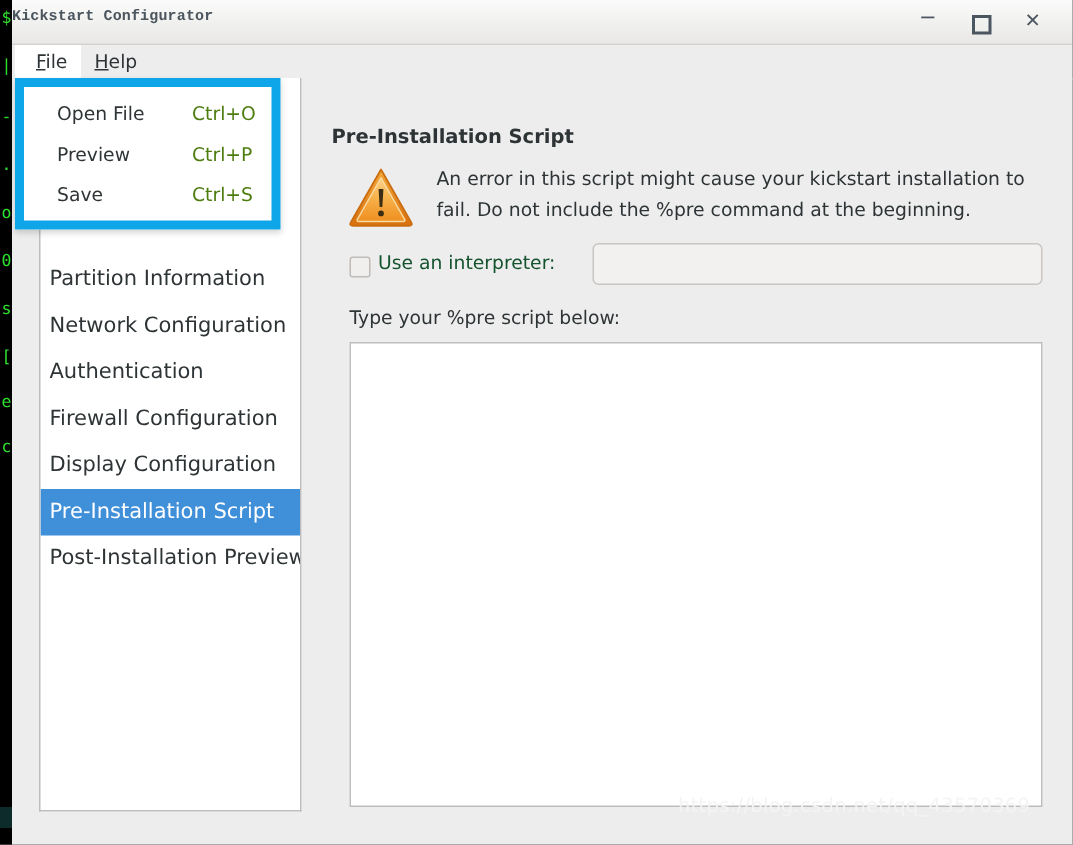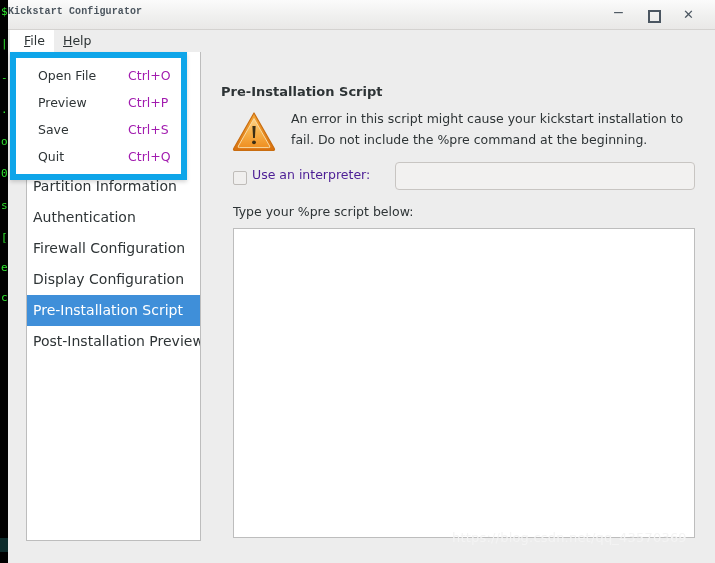--- a/index.html
+++ b/index.html
@@ -122,21 +122,21 @@
   }
   .menu-item {
     position: relative;
     height: 27px;
     line-height: 27px;
     font-size: 12.5px;
     color: #2e3436;
     cursor: default;
   }
   .menu-item .mlabel { position: absolute; left: 22px; }
-  .menu-item .maccel { position: absolute; left: 112px; color: #a21caf; }
+  .menu-item .maccel { position: absolute; left: 112px; color: #4d7c0f; }
 
   
   #content {
     position: absolute;
     left: 0; top: 52px;
     width: 707px;
     height: 511px;
     background: #ededed;
   }
 
@@ -214,21 +214,21 @@
     width: 12px; height: 12px;
     background: #f0efee;
     border: 1px solid #bfbcb9;
     border-radius: 2px;
     cursor: default;
   }
   #interp-label {
     position: absolute;
     left: 19px; top: 5px;
     font-size: 12.5px;
-    color: #4c1d95;
+    color: #14532d;
   }
   #interp-input {
     position: absolute;
     left: 162px; top: 0;
     width: 300px; height: 28px;
     box-sizing: border-box;
     background: #f2f1f0;
     border: 1px solid #c8c5c2;
     border-radius: 4px;
     font-family: "DejaVu Sans", sans-serif;
@@ -308,20 +308,21 @@
   <div id="menubar">
     <div class="menu-title" id="menu-file"><span class="mn">F</span><span>ile</span></div>
     <div class="menu-title" id="menu-help"><span class="mn">H</span><span>elp</span></div>
   </div>
 
   <div id="content">
 
     <div id="sidebar">
       <div class="spacer-top"></div>
       <div class="side-item">Partition Information</div>
+      <div class="side-item">Network Configuration</div>
       <div class="side-item">Authentication</div>
       <div class="side-item">Firewall Configuration</div>
       <div class="side-item">Display Configuration</div>
       <div class="side-item selected">Pre-Installation Script</div>
       <div class="side-item">Post-Installation Preview</div>
     </div>
 
     <div id="panel">
 
       <div id="panel-heading">Pre-Installation Script</div>
@@ -366,21 +367,17 @@
       <span class="maccel">Ctrl+O</span>
     </div>
     <div class="menu-item">
       <span class="mlabel">Preview</span>
       <span class="maccel">Ctrl+P</span>
     </div>
     <div class="menu-item">
       <span class="mlabel">Save</span>
       <span class="maccel">Ctrl+S</span>
     </div>
-    <div class="menu-item">
-      <span class="mlabel">Quit</span>
-      <span class="maccel">Ctrl+Q</span>
-    </div>
   </div>
 
 </div>
 
 <div id="watermark">https://blog.csdn.net/qq_43570369</div>
 
 </body></html>

